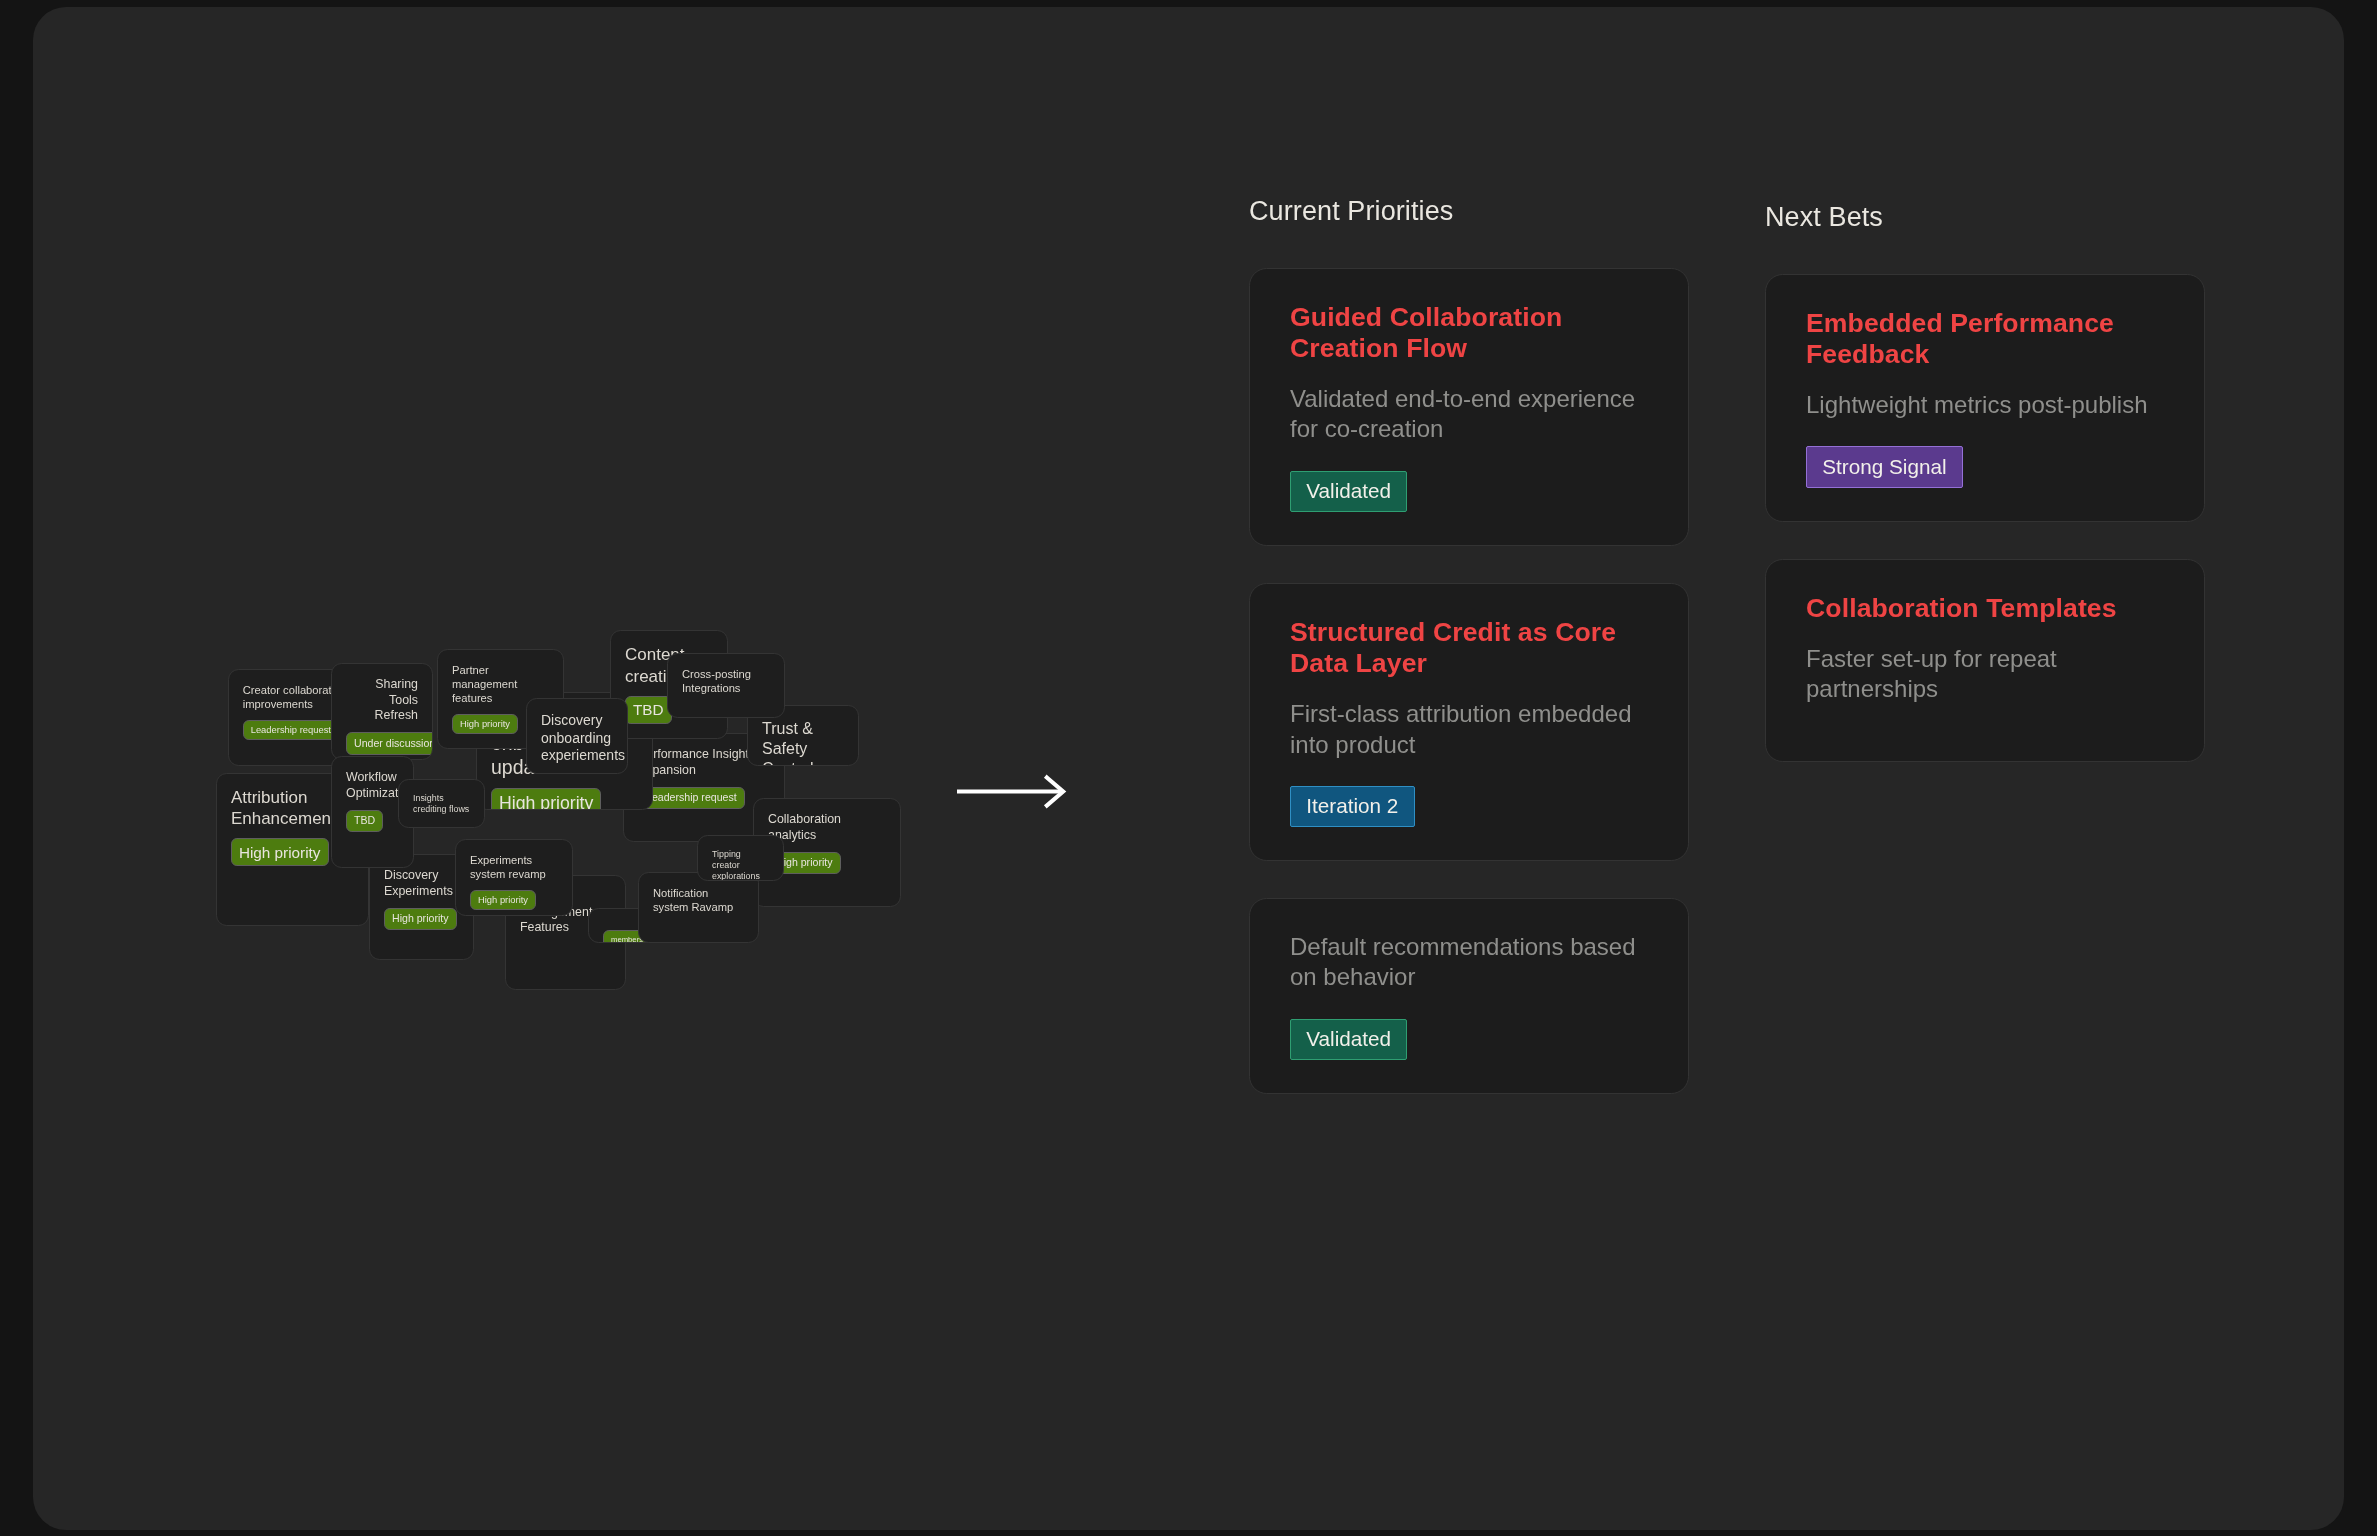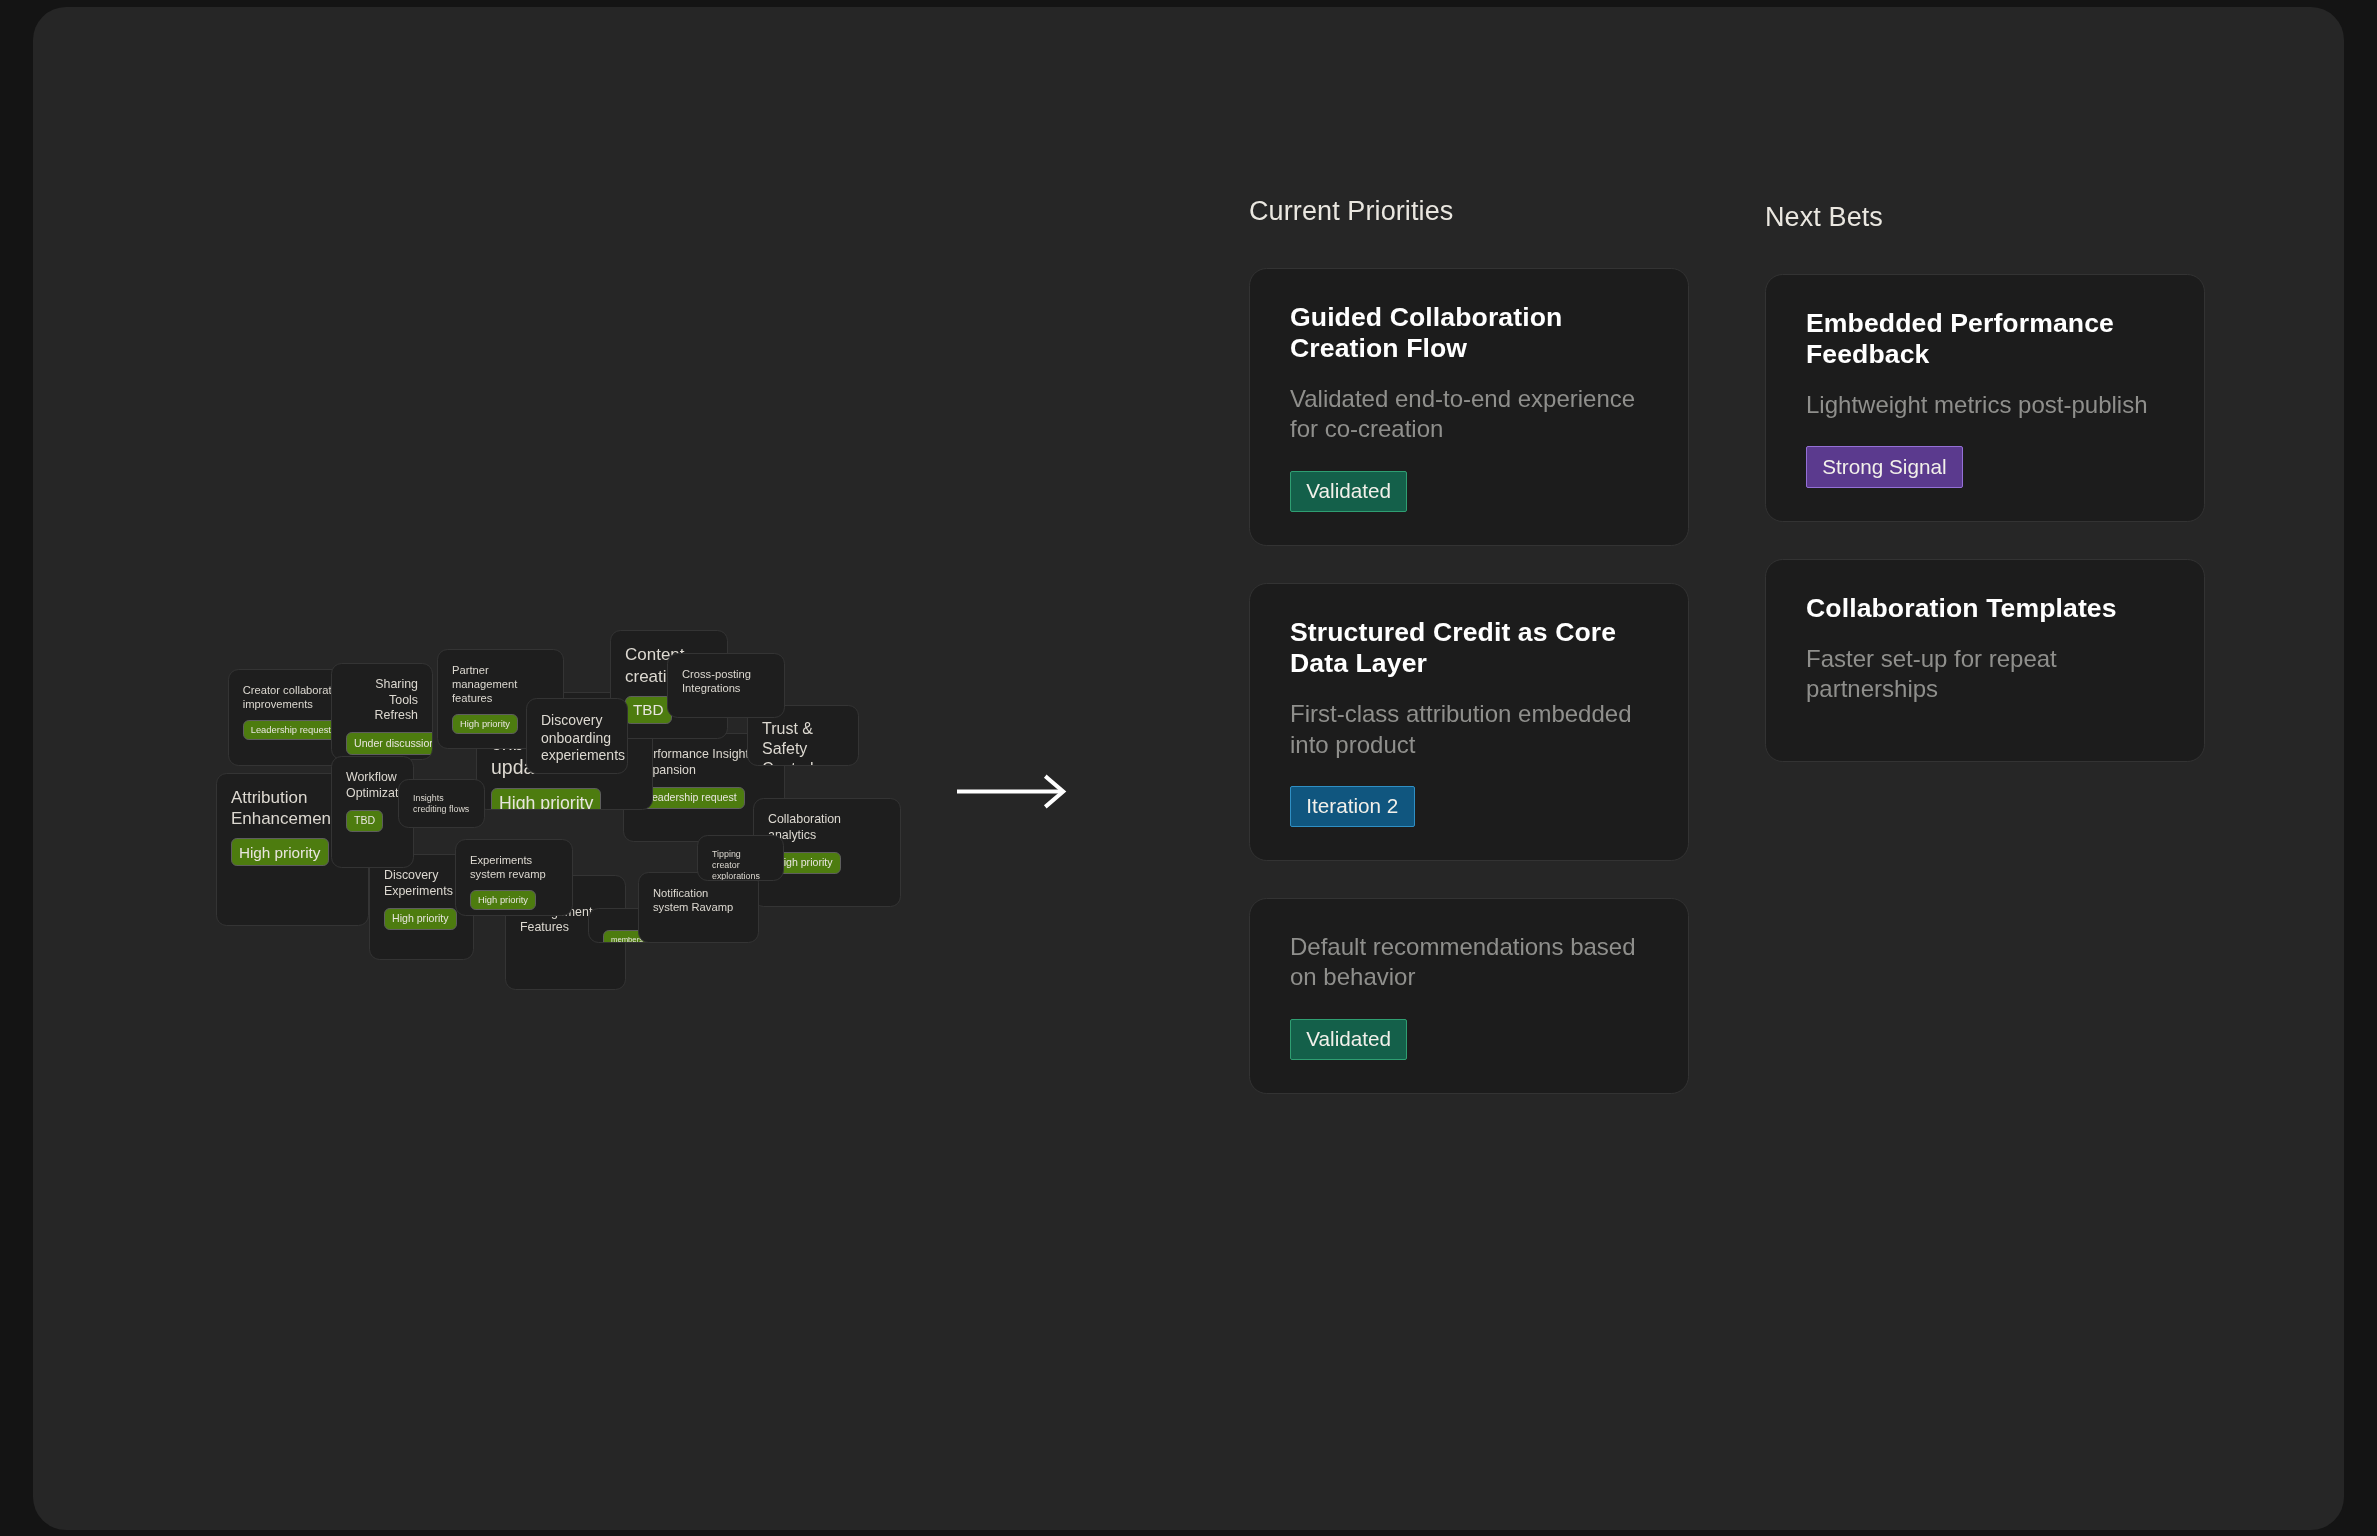--- a/index.html
+++ b/index.html
@@ -65,21 +65,21 @@
     border:0.6px solid #333;
     border-radius:17.7px;
     padding:33px 40px 33px 40px;
     box-sizing:border-box;
     margin-bottom:37px;
   }
   .card h3{
     margin:0 0 20px 0;
     font-size:26.6px;
     font-weight:700;
-    color:#ffffff;
+    color:#ef4444;
     line-height:1.17;
     letter-spacing:0.1px;
   }
   .card p{
     margin:0 0 26px 0;
     font-size:24px;
     font-weight:400;
     color:#8f8f8c;
     line-height:1.26;
   }

